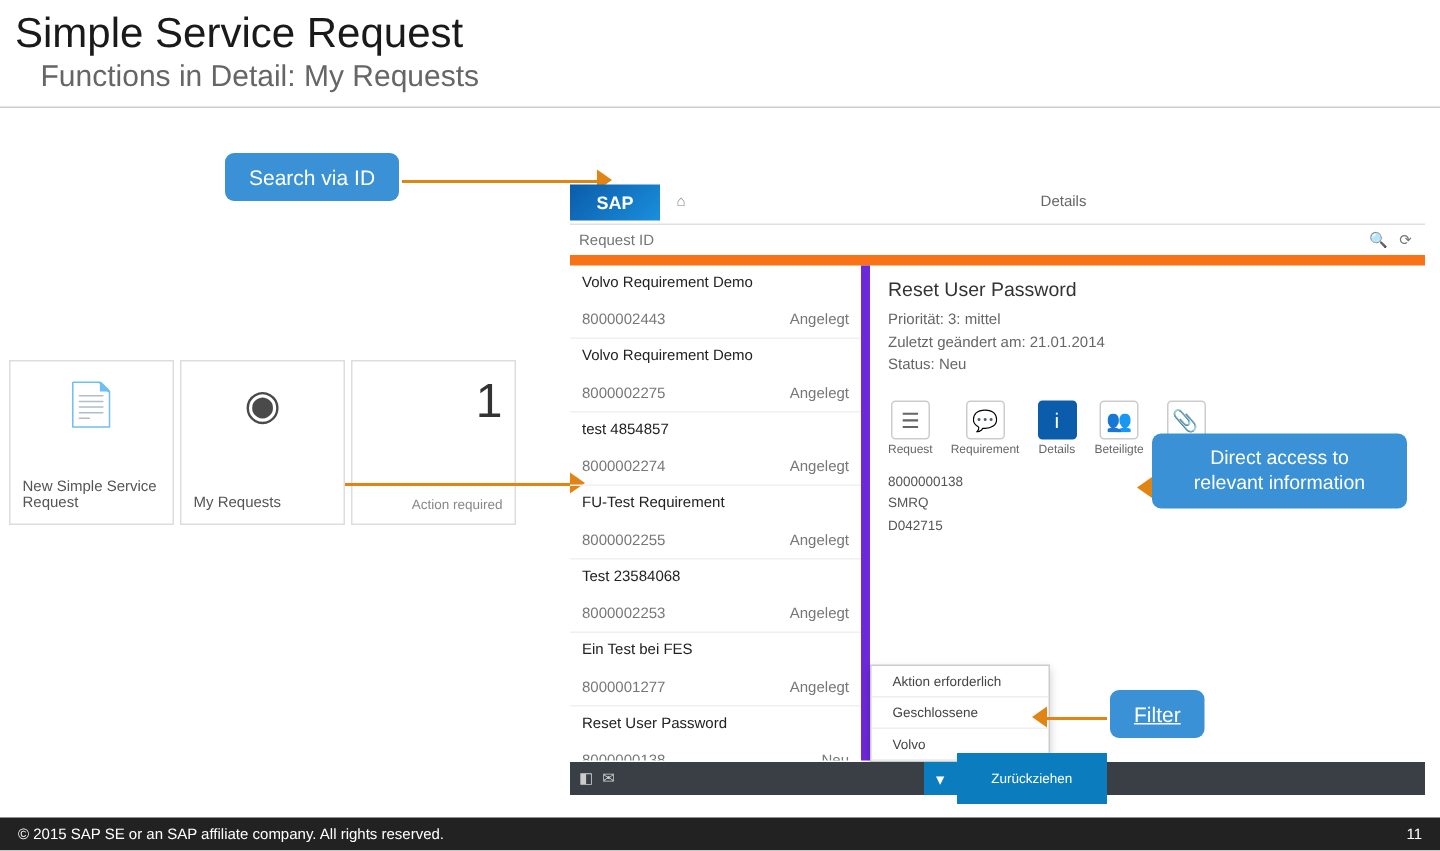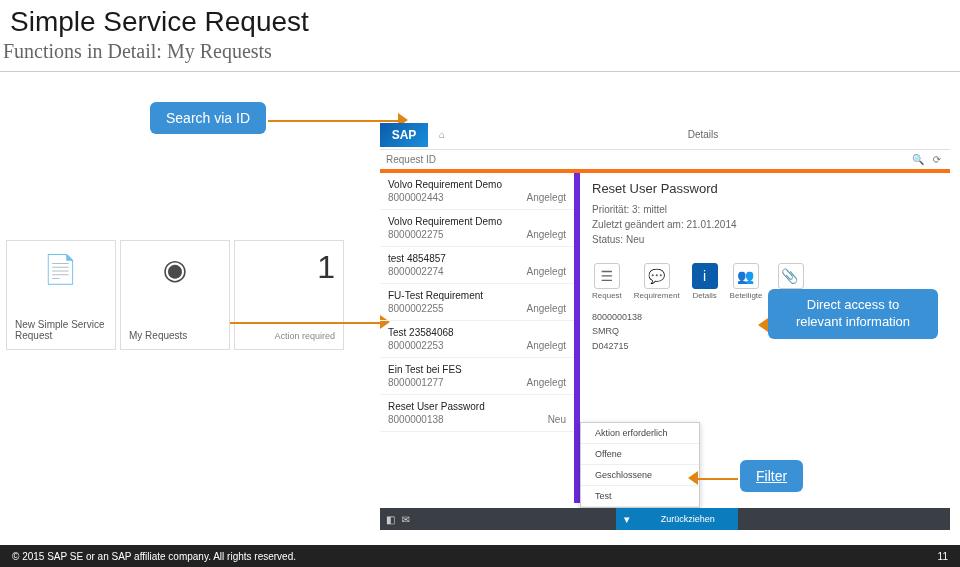--- a/index.html
+++ b/index.html
@@ -1,57 +1,57 @@
 <!DOCTYPE html>
 <html><head>
 <meta charset="utf-8">
 <style>
   * { box-sizing: border-box; margin: 0; padding: 0; }
   body { font-family: Arial, sans-serif; width: 960px; height: 567px; background: #fff; position: relative; overflow: hidden; }
   .slide-title { font-size: 28px; color: #1a1a1a; padding: 6px 10px 0; font-weight: 400; }
-  .slide-subtitle { font-size: 20px; color: #666; padding: 2px 3px 8px; border-bottom: 1px solid #ccc; font-family: Liberation Serif, serif; }
+  .slide-subtitle { font-size: 20px; color: #666; padding: 2px 27px 8px; border-bottom: 1px solid #ccc; }
   .callout { position: absolute; background: #3a91d6; color: #fff; padding: 8px 16px; border-radius: 6px; font-size: 14px; }
   .callout::after { content: ""; position: absolute; width: 0; height: 0; }
   
   
   .launchpad { position: absolute; top: 240px; left: 6px; display: flex; gap: 4px; }
   .tile { width: 110px; height: 110px; border: 1px solid #ddd; background: #fff; display: flex; flex-direction: column; align-items: center; justify-content: space-between; padding: 8px; font-size: 11px; color: #333; }
   .tile .icon { font-size: 28px; color: #4a4a4a; margin-top: 4px; }
   .tile .big1 { font-size: 32px; color: #333; font-weight: 300; text-align: right; width: 100%; }
   .tile .label { font-size: 10px; text-align: left; width: 100%; color: #555; }
   .tile .sub { font-size: 9px; color: #888; text-align: right; width: 100%; }
 
   
   .app { position: absolute; top: 120px; left: 380px; width: 570px; height: 410px; font-size: 10px; color: #333; }
   .app-header { display: flex; height: 30px; align-items: center; border-bottom: 1px solid #e0e0e0; }
-  .sap-logo { width: 48px; height: 24px; background: linear-gradient(135deg,#0b5caa 0%,#1a8fdc 100%); color:#fff; font-weight:bold; display:flex; align-items:center; justify-content:center; font-size:12px; }
+  .sap-logo { width: 60px; height: 24px; background: linear-gradient(135deg,#0b5caa 0%,#1a8fdc 100%); color:#fff; font-weight:bold; display:flex; align-items:center; justify-content:center; font-size:12px; }
   .app-tabhead { flex:1; display:flex; }
   .app-tabhead span { flex:1; text-align:center; color:#666; padding:6px 0; }
-  .search-row { display:flex; align-items:center; gap:4px; padding:4px 6px; border-bottom:4px solid #f97316; }
+  .search-row { display:flex; align-items:center; gap:4px; padding:4px 6px; border-bottom:7px solid #f97316; }
   .search-row input { flex:1; border:none; outline:none; font-size:10px; color:#777; }
   .micon { width:14px; text-align:center; color:#777; cursor:pointer; }
   .split { display:flex; height: 330px; }
   .list { width: 200px; border-right:6px solid #6d28d9; overflow:hidden; }
   .item { padding:6px 8px; border-bottom:1px solid #f0f0f0; }
   .item .t { color:#222; }
-  .item .row2 { display:flex; justify-content:space-between; color:#777; margin-top:2px; }
+  .item .row2 { display:flex; justify-content:space-between; color:#777; margin-top:14px; }
   .detail { flex:1; padding:8px 12px; }
   .detail h4 { font-size:13px; font-weight:400; color:#333; margin-bottom:6px; }
   .meta { color:#666; line-height:1.5; }
   .iconrow { display:flex; gap:12px; margin:16px 0 10px; }
   .ibox { display:flex; flex-direction:column; align-items:center; gap:2px; color:#666; font-size:8px; }
   .iboxsq { width:26px; height:26px; border:1px solid #ccc; border-radius:3px; display:flex; align-items:center; justify-content:center; font-size:14px; }
   .ibox.active .iboxsq { background:#0b5caa; color:#fff; border-color:#0b5caa; }
   .kv { display:flex; gap:30px; font-size:9px; color:#555; line-height:1.6; }
   .filterpop { position:absolute; bottom:22px; left:200px; width:120px; background:#fff; border:1px solid #ccc; box-shadow:0 2px 6px rgba(0,0,0,.2); }
   .filterpop div { padding:5px 14px; border-bottom:1px solid #eee; color:#444; font-size:9px; }
   .bottombar { position:absolute; bottom:0; left:0; right:0; height:22px; background:#3a3f45; display:flex; align-items:center; }
   .bottombar .licons { display:flex; gap:6px; padding:0 6px; color:#ccc; }
   .funnel { margin-left:200px; width:22px; height:22px; background:#0b7dbe; color:#fff; display:flex; align-items:center; justify-content:center; font-size:11px; }
-  .withdraw { width:100px; height:22px; background:#0b7dbe; color:#fff; display:flex; align-items:center; justify-content:center; font-size:9px; }
+  .withdraw { width:100px; height:34px; background:#0b7dbe; color:#fff; display:flex; align-items:center; justify-content:center; font-size:9px; }
 
   
   .c1 { top: 102px; left: 150px; }
   .c2 { top: 289px; left: 768px; width:170px; text-align:center; line-height:1.3; font-size:13px; }
   .c3 { top: 460px; left: 740px; text-decoration: underline; }
   .tri { position:absolute; width:0; height:0; border-style:solid; }
   .line { position:absolute; background:#e08514; height:2px; }
 
   .footer { position:absolute; bottom:0; left:0; right:0; height:22px; background:#222; color:#fff; display:flex; justify-content:space-between; align-items:center; padding:0 12px; font-size:10px; }
 </style>
@@ -184,23 +184,22 @@
           <div>8000000138</div>
           <div>SMRQ</div>
           <div>D042715</div>
         </div>
       </div>
     </div>
   </div>
 
   <div class="filterpop">
     <div>Aktion erforderlich</div>
-    <div>Offene</div>
     <div>Geschlossene</div>
-    <div>Test</div>
+    <div>Volvo</div>
   </div>
 
   <div class="bottombar">
     <div class="licons">
       <span>◧</span>
       <span>✉</span>
     </div>
     <div class="funnel">▾</div>
     <div class="withdraw">Zurückziehen</div>
   </div>

